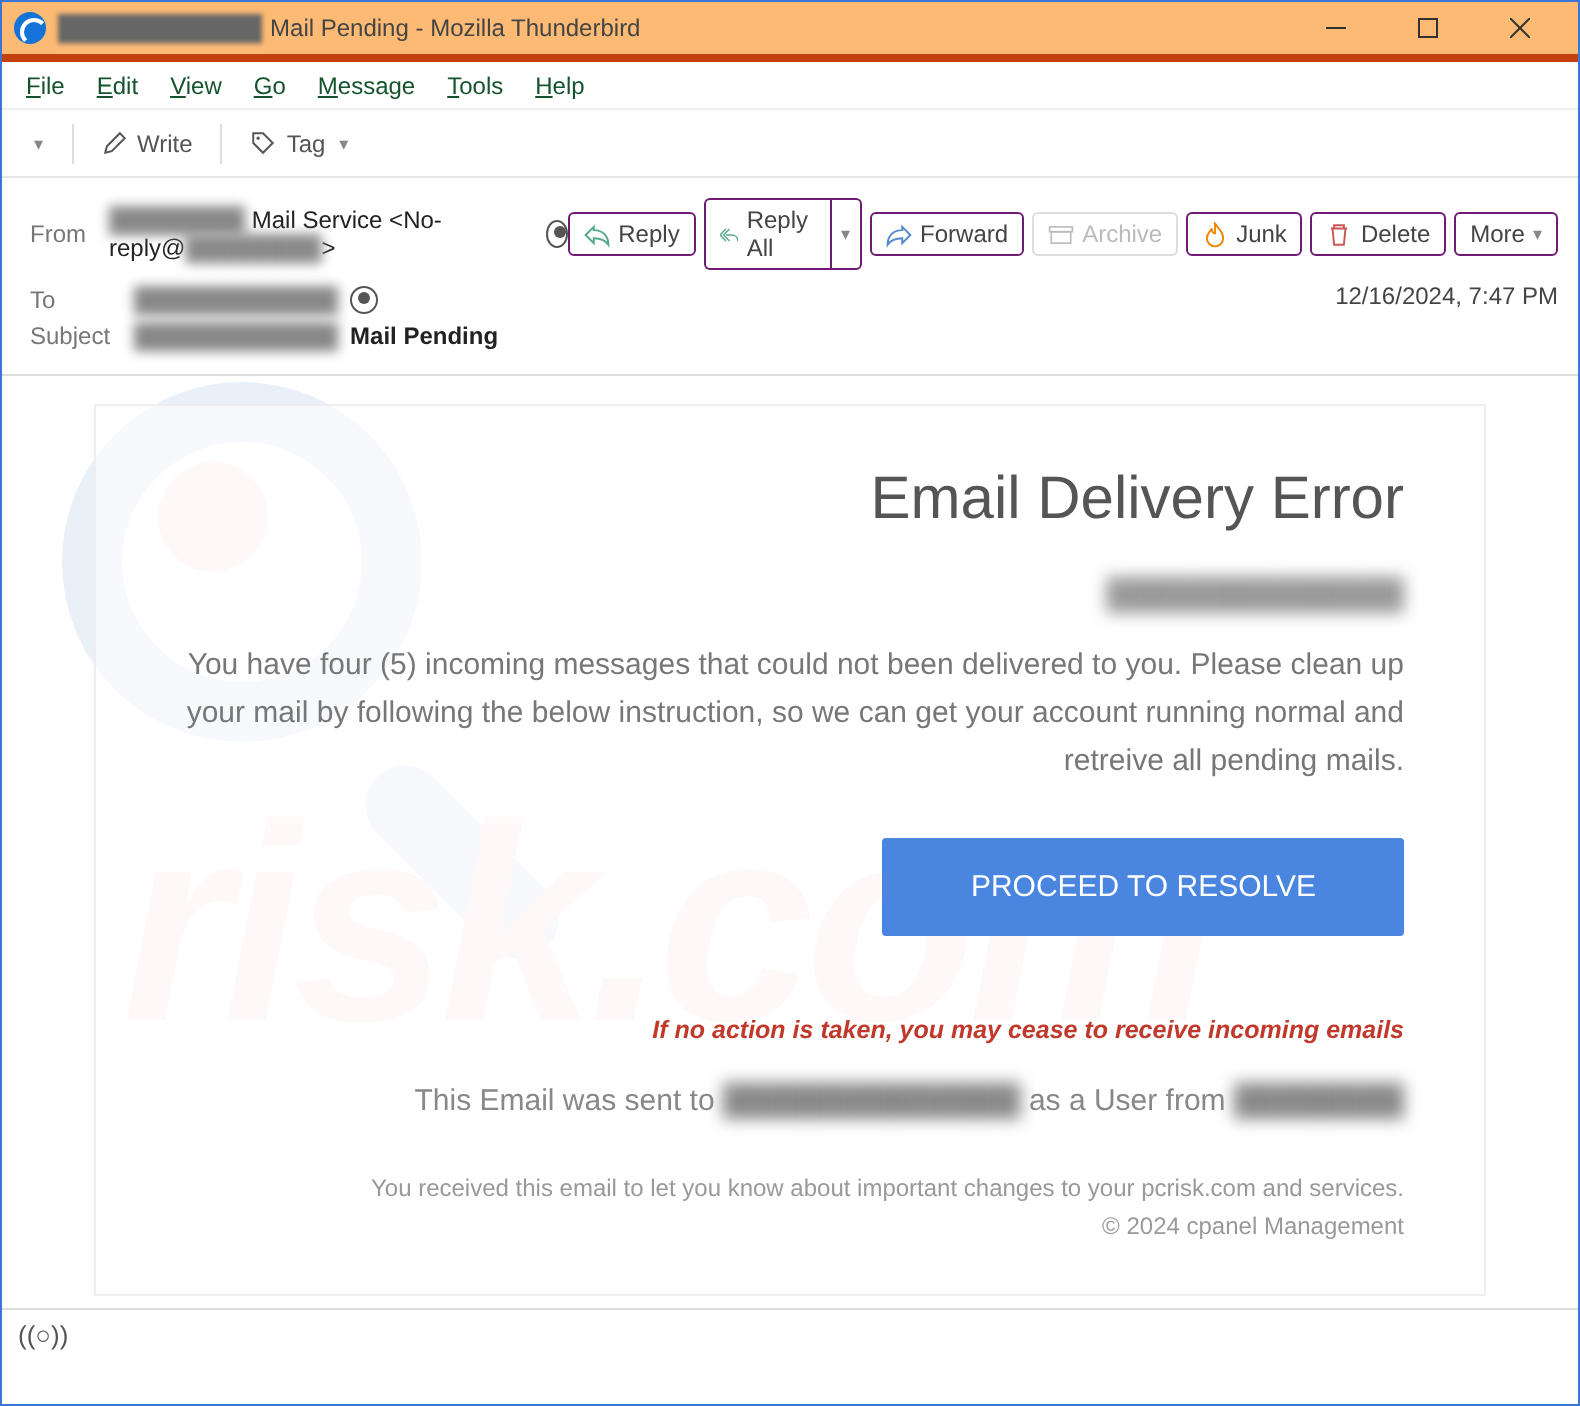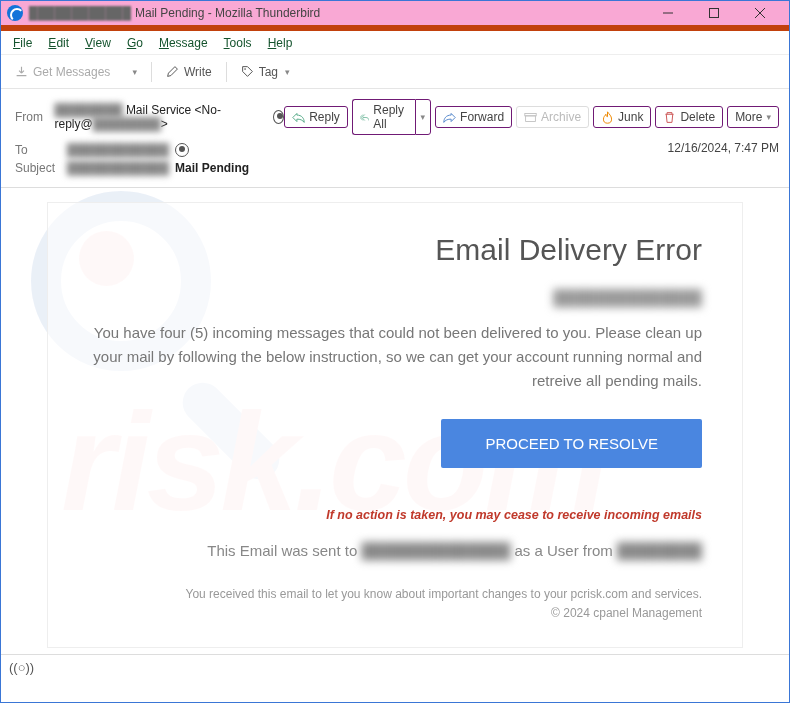--- a/index.html
+++ b/index.html
@@ -55,22 +55,22 @@
     white-space:nowrap;
   }
   .content-layer{position:relative;z-index:1;}
 
   
   .titlebar {
     height: 30px;
     display: flex;
     align-items: center;
     padding: 0 6px;
-    background: #f9a8d4;
-    border-bottom: 6px solid #c2410c;
+    background: #fdba74;
+    border-bottom: 4px solid #c2410c;
   }
   .titlebar .app-icon{
     width:16px;height:16px;
     background:#1373d9;border-radius:50%;
     margin-right:6px;
     position:relative;
   }
   .titlebar .app-icon::after{
     content:"";position:absolute;
     left:3px;top:3px;width:10px;height:10px;
@@ -264,26 +264,20 @@
     <span class="menu-item"><u>F</u><span>ile</span></span>
     <span class="menu-item"><u>E</u>dit</span>
     <span class="menu-item"><u>V</u>iew</span>
     <span class="menu-item"><u>G</u>o</span>
     <span class="menu-item"><u>M</u>essage</span>
     <span class="menu-item"><u>T</u>ools</span>
     <span class="menu-item"><u>H</u>elp</span>
   </div>
 
   <div class="toolbar">
-    <div class="btn-lite disabled">
-      <svg class="icon-sm" viewBox="0 0 16 16">
-          <path d="M8 2v8m0 0l-3-3m3 3l3-3M2 13h12" stroke="currentColor" fill="none" stroke-width="1.4"></path>
-        </svg>
-      <span>Get Messages</span>
-    </div>
     <div class="btn-lite disabled">
         <span class="chev">▾</span>
       </div>
     <span class="sep"></span>
     <div class="btn-lite">
       <svg class="icon-sm" viewBox="0 0 16 16">
           <path d="M2 14l1-4 8-8 3 3-8 8-4 1z" stroke="currentColor" fill="none" stroke-width="1.2"></path>
         </svg>
       <span>Write</span>
     </div>

